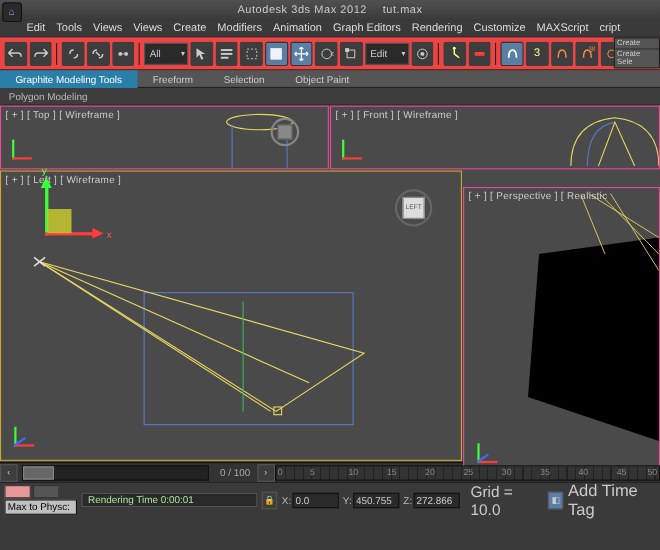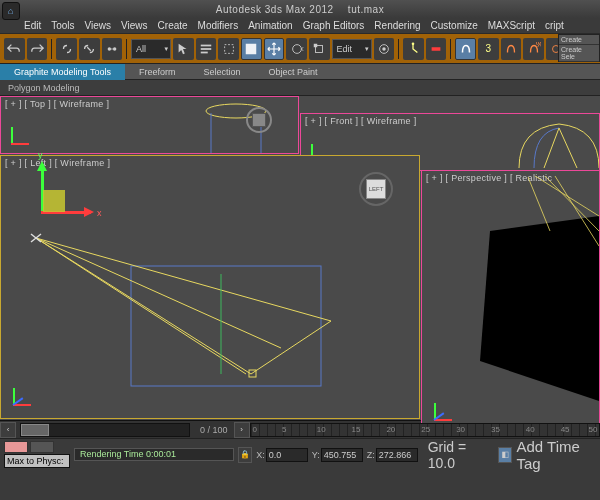--- a/index.html
+++ b/index.html
@@ -1,21 +1,21 @@
 <!DOCTYPE html>
 <html><head>
 <meta charset="utf-8">
 <style>
 *{margin:0;padding:0;box-sizing:border-box;font-family:Tahoma,Arial,sans-serif;font-size:10px;color:#ccc;user-select:none}
 body{width:600px;height:500px;background:#3a3a3a;overflow:hidden;position:relative}
 .titlebar{height:18px;background:linear-gradient(#505050,#3a3a3a);display:flex;align-items:center;justify-content:center;color:#e0e0e0;font-size:11px;letter-spacing:0.5px}
 .titlebar .logo{position:absolute;left:2px;top:2px;width:18px;height:18px;border:1px solid #111;border-radius:3px;background:#2a2a2a;display:flex;align-items:center;justify-content:center;font-size:9px;color:#7fbfff}
 .menubar{height:16px;background:#3a3a3a;display:flex;align-items:center;padding-left:24px;gap:10px;border-bottom:1px solid #2a2a2a}
 .menubar span{color:#ddd;font-size:10px;cursor:pointer}
-.toolbar{height:30px;background:#a16207;display:flex;align-items:center;padding:0 4px;gap:2px;border-bottom:1px solid #222}
+.toolbar{height:30px;background:#ef4444;display:flex;align-items:center;padding:0 4px;gap:2px;border-bottom:1px solid #222}
 .tbtn{width:22px;height:22px;background:#3d3d3d;border:1px solid transparent;border-radius:2px;display:flex;align-items:center;justify-content:center;cursor:pointer}
 .tbtn.active{background:#5a7fa5;border-color:#333}
 .tbtn svg{width:14px;height:14px}
 .sep{width:1px;height:20px;background:#222;margin:0 2px}
 .dropdown{height:20px;background:#2a2a2a;border:1px solid #555;padding:0 12px 0 4px;display:flex;align-items:center;font-size:9px;position:relative;min-width:40px}
 .dropdown::after{content:"▾";position:absolute;right:2px;font-size:7px}
 .ribbon{height:16px;background:#555;display:flex;align-items:center;border-bottom:1px solid #222}
 .ribbon .tab{padding:0 14px;height:16px;display:flex;align-items:center;font-size:9px;color:#ccc;cursor:pointer}
 .ribbon .tab.active{background:#2a7fa8;color:#fff}
 .subrib{height:16px;background:#3d3d3d;display:flex;align-items:center;padding-left:8px;font-size:9px;color:#bbb;border-bottom:1px solid #222}
@@ -219,21 +219,21 @@
     <svg style="position:absolute;left:190px;top:6px" width="90" height="50">
         <ellipse cx="45" cy="8" rx="30" ry="7" stroke="#e8d860" fill="none"></ellipse>
         <path d="M20 10 L20 50 M70 10 L70 50" stroke="#5878c8"></path>
       </svg>
     <div class="vcube" style="right:26px;top:10px">
         <div class="ring"></div>
         <div style="position:absolute;inset:6px;background:#888;border:1px solid #555"></div>
       </div>
   </div>
 
-  <div class="vp" style="left:300px;top:17px;width:300px;height:58px">
+  <div class="vp" style="left:300px;top:0;width:300px;height:58px">
     <div class="vp-label">[ + ] [ Front ] [ Wireframe ]</div>
     <div class="axis" style="left:4px;bottom:2px">
         <div class="y"></div>
         <div class="x"></div>
       </div>
     <svg style="position:absolute;right:0;top:4px" width="140" height="54">
         <path d="M60 50 Q60 10 100 6 Q140 10 140 50" stroke="#e8d860" fill="none"></path>
         <path d="M75 50 Q75 14 100 10" stroke="#5878c8" fill="none"></path>
         <path d="M85 50 L100 10 L118 50" stroke="#e8d860" fill="none"></path>
       </svg>

